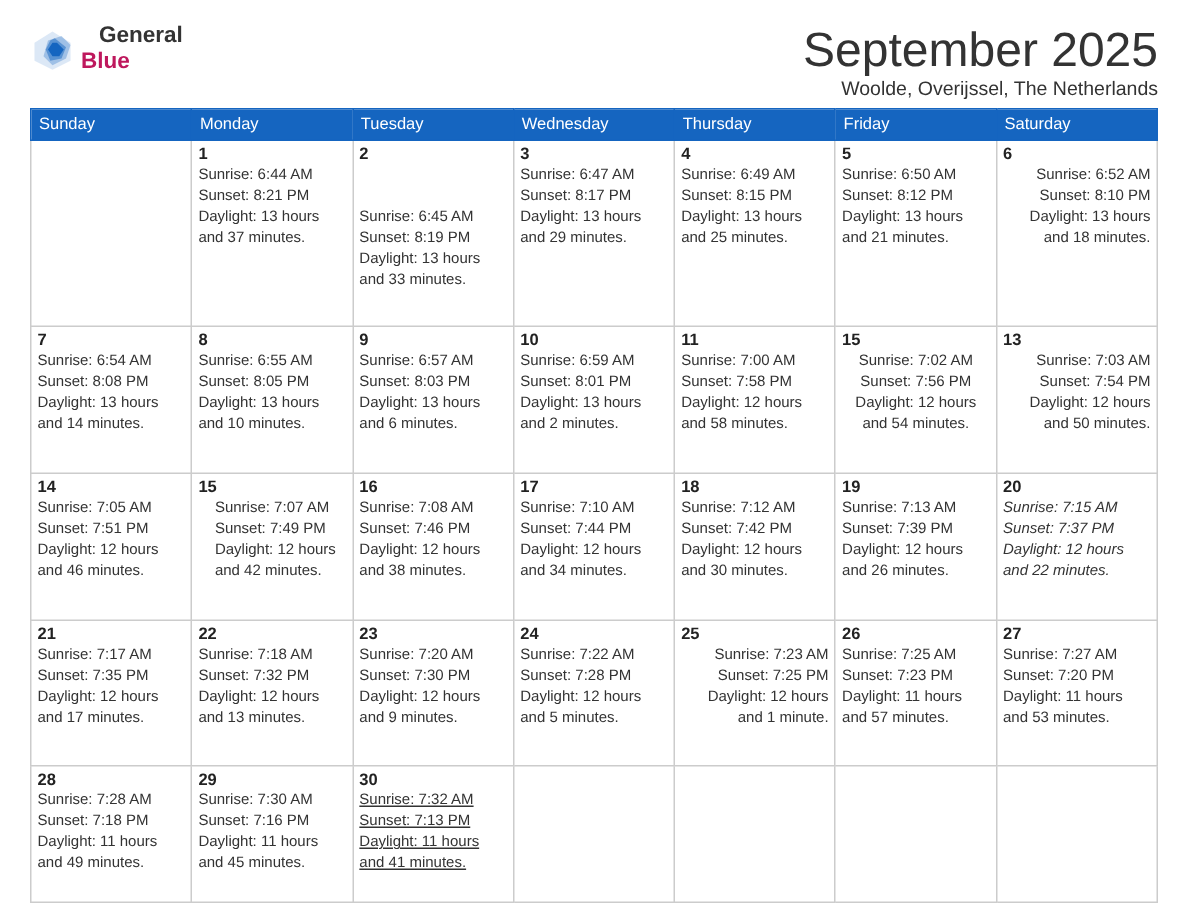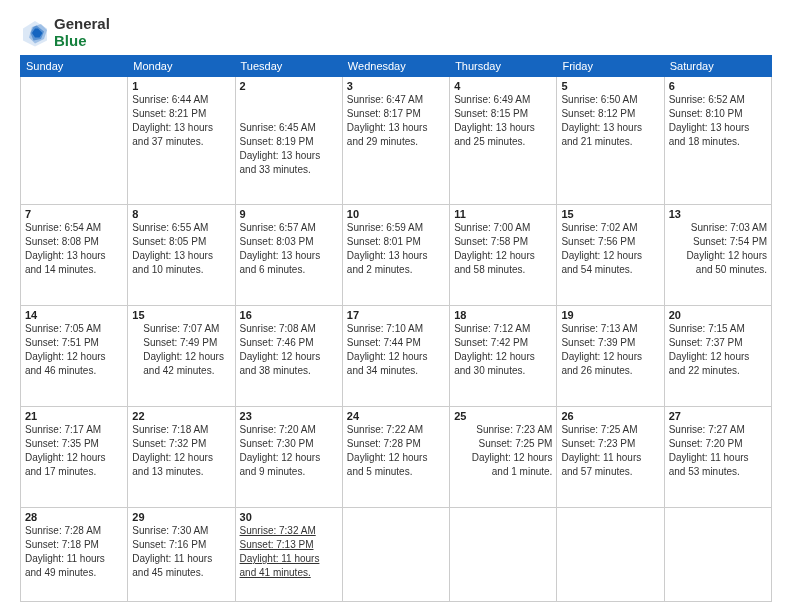--- a/index.html
+++ b/index.html
@@ -30,25 +30,26 @@
     }
     .logo-text {
       display: flex;
       flex-direction: column;
       line-height: 1.1;
     }
     .logo-general {
       font-size: 15px;
       font-weight: bold;
       color: #333;
+      margin-left: 12px;
     }
     .logo-blue {
       font-size: 15px;
       font-weight: bold;
-      color: #15803d;
+      color: #be185d;
     }
     .logo-icon {
       width: 30px;
       height: 30px;
     }
     .title-block {
       text-align: right;
     }
     .month-title {
       font-size: 32px;
@@ -111,20 +112,24 @@
         <polygon points="20,4 36,14 36,30 20,38 4,30 4,14" fill="#1565c0" opacity="0.15"></polygon>
         <polygon points="28,8 36,16 32,28 20,34 12,26 16,12" fill="#1565c0" opacity="0.3"></polygon>
         <polygon points="22,10 32,18 28,28 18,30 14,20 18,12" fill="#1565c0" opacity="0.5"></polygon>
         <polygon points="24,14 30,20 26,26 20,26 16,20 20,14" fill="#1565c0"></polygon>
       </svg>
       <div class="logo-text">
         <span class="logo-general">General</span>
         <span class="logo-blue">Blue</span>
       </div>
     </div>
+    <div class="title-block">
+      <div class="month-title">September 2025</div>
+      <div class="subtitle">Woolde, Overijssel, The Netherlands</div>
+    </div>
   </div>
 
   <table class="calendar">
     <thead>
       <tr>
         <th>Sunday</th>
         <th>Monday</th>
         <th>Tuesday</th>
         <th>Wednesday</th>
         <th>Thursday</th>
@@ -165,21 +170,21 @@
           </td>
           <td>
             <span class="day-number">5</span>
             <div class="day-info" style="white-space: pre-line;">Sunrise: 6:50 AM
 Sunset: 8:12 PM
 Daylight: 13 hours
 and 21 minutes.</div>
           </td>
           <td>
             <span class="day-number">6</span>
-            <div class="day-info" style="white-space: pre-line;">Sunrise: 6:52 AM
+            <div class="day-info" style="white-space: pre-line; text-align: right;">Sunrise: 6:52 AM
 Sunset: 8:10 PM
 Daylight: 13 hours
 and 18 minutes.</div>
           </td>
         </tr>
         <tr>
           <td>
             <span class="day-number">7</span>
             <div class="day-info" style="white-space: pre-line;">Sunrise: 6:54 AM
 Sunset: 8:08 PM
@@ -209,21 +214,21 @@
           </td>
           <td>
             <span class="day-number">11</span>
             <div class="day-info" style="white-space: pre-line;">Sunrise: 7:00 AM
 Sunset: 7:58 PM
 Daylight: 12 hours
 and 58 minutes.</div>
           </td>
           <td>
             <span class="day-number">15</span>
-            <div class="day-info" style="white-space: pre-line;">Sunrise: 7:02 AM
+            <div class="day-info" style="white-space: pre-line; text-align: center;">Sunrise: 7:02 AM
 Sunset: 7:56 PM
 Daylight: 12 hours
 and 54 minutes.</div>
           </td>
           <td>
             <span class="day-number">13</span>
             <div class="day-info" style="white-space: pre-line; text-align: right;">Sunrise: 7:03 AM
 Sunset: 7:54 PM
 Daylight: 12 hours
 and 50 minutes.</div>
@@ -267,21 +272,21 @@
           </td>
           <td>
             <span class="day-number">19</span>
             <div class="day-info" style="white-space: pre-line;">Sunrise: 7:13 AM
 Sunset: 7:39 PM
 Daylight: 12 hours
 and 26 minutes.</div>
           </td>
           <td>
             <span class="day-number">20</span>
-            <div class="day-info" style="white-space: pre-line;">Sunrise: 7:15 AM
+            <div class="day-info" style="white-space: pre-line; font-style: italic;">Sunrise: 7:15 AM
 Sunset: 7:37 PM
 Daylight: 12 hours
 and 22 minutes.</div>
           </td>
         </tr>
         <tr>
           <td>
             <span class="day-number">21</span>
             <div class="day-info" style="white-space: pre-line;">Sunrise: 7:17 AM
 Sunset: 7:35 PM

